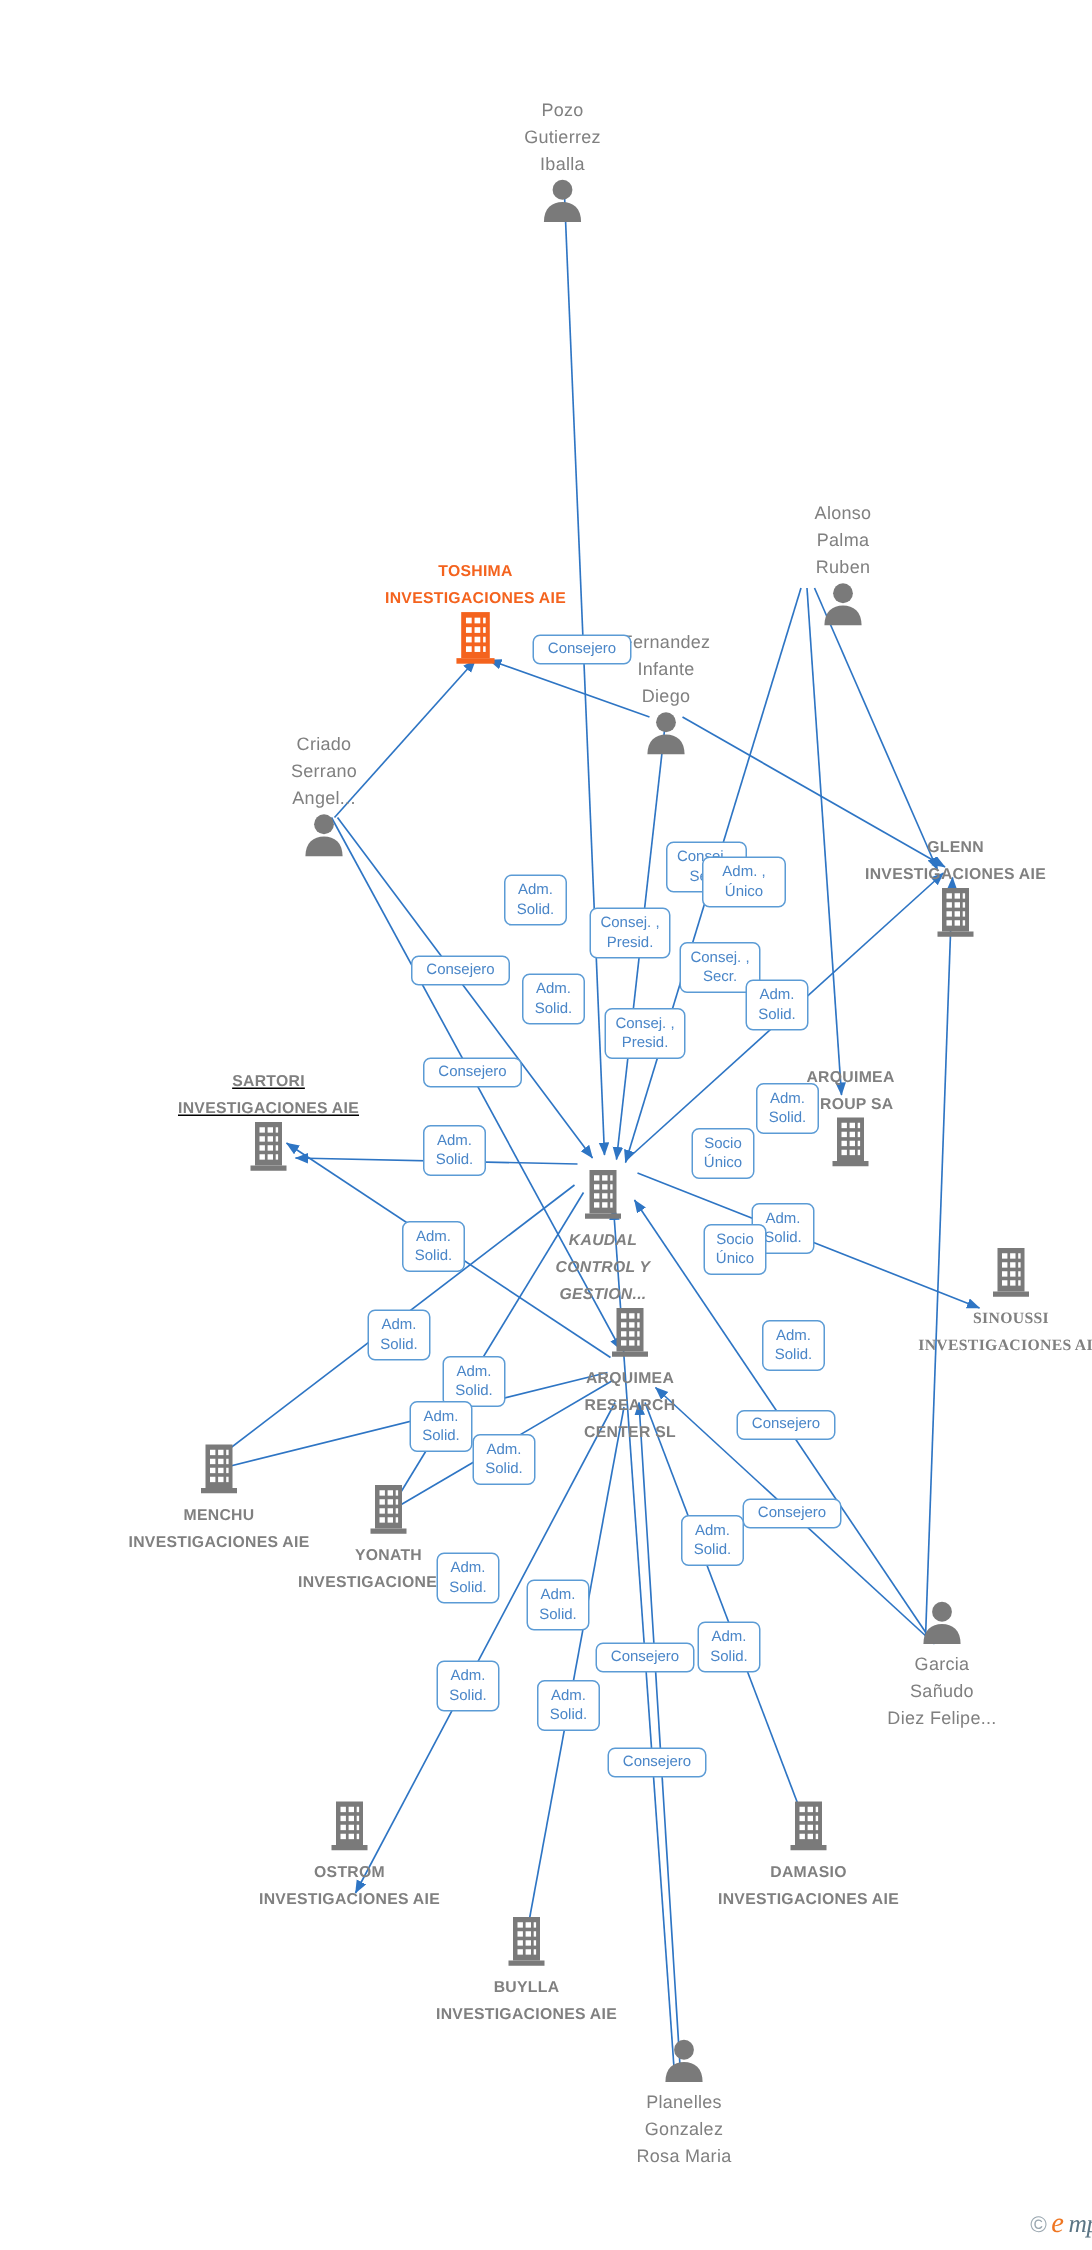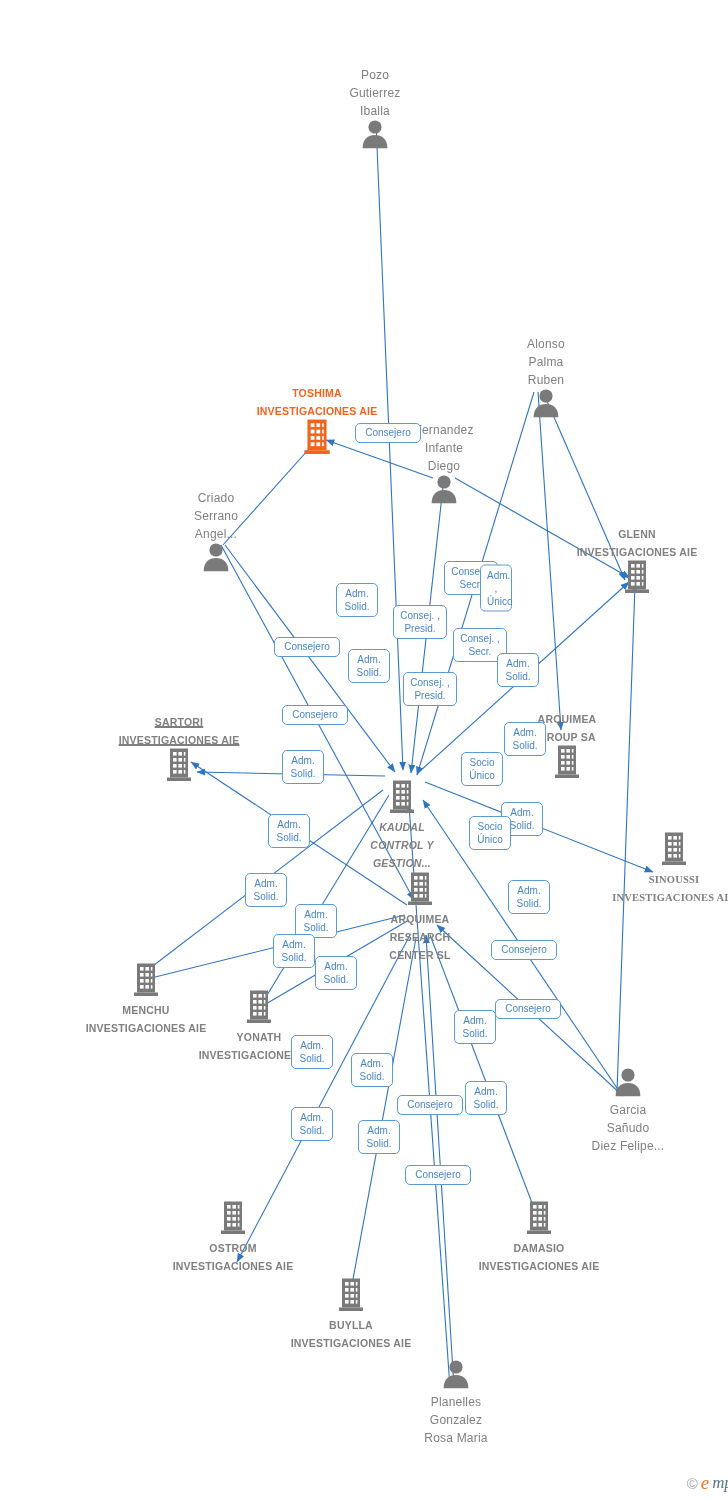--- a/index.html
+++ b/index.html
@@ -86,27 +86,27 @@
       </g>
   </svg>
 
   <div id="node-layer">
       <div class="node person lbl-above" style="left: 330px; top: 108px;"><span class="label">Pozo
 Gutierrez
 Iballa</span><span class="glyph"><svg class="per" viewBox="0 0 30 30" xmlns="http://www.w3.org/2000/svg">
             <circle cx="15" cy="8.5" r="6.6" fill="#7a7a7a"></circle>
             <path d="M2.6 30 C2.6 20.6 8 16.6 15 16.6 C22 16.6 27.4 20.6 27.4 30 Z" fill="#7a7a7a"></path>
           </svg></span></div>
-      <div class="node person lbl-above" style="left: 501px; top: 377px;"><span class="label">Alonso
+      <div class="node person lbl-above" style="left: 517px; top: 377px;"><span class="label">Alonso
 Palma
 Ruben</span><span class="glyph"><svg class="per" viewBox="0 0 30 30" xmlns="http://www.w3.org/2000/svg">
             <circle cx="15" cy="8.5" r="6.6" fill="#7a7a7a"></circle>
             <path d="M2.6 30 C2.6 20.6 8 16.6 15 16.6 C22 16.6 27.4 20.6 27.4 30 Z" fill="#7a7a7a"></path>
           </svg></span></div>
-      <div class="node company highlight lbl-above" style="left: 272px; top: 420px;"><span class="label" style="color: rgb(244, 99, 30);">TOSHIMA
+      <div class="node company highlight lbl-above" style="left: 272px; top: 409px;"><span class="label" style="color: rgb(244, 99, 30);">TOSHIMA
 INVESTIGACIONES AIE</span><span class="glyph"><svg class="bld big" viewBox="0 0 30 34" xmlns="http://www.w3.org/2000/svg">
             <rect x="6" y="1" width="18" height="29" fill="#f4631e"></rect>
             <rect x="3" y="30" width="24" height="3.5" fill="#f4631e"></rect>
             <rect x="9" y="4.5" width="3.6" height="3.6" fill="#fff"></rect>
             <rect x="14.4" y="4.5" width="3.6" height="3.6" fill="#fff"></rect>
             <rect x="19.8" y="4.5" width="1.6" height="3.6" fill="#fff"></rect>
             <rect x="9" y="10.5" width="3.6" height="3.6" fill="#fff"></rect>
             <rect x="14.4" y="10.5" width="3.6" height="3.6" fill="#fff"></rect>
             <rect x="19.8" y="10.5" width="1.6" height="3.6" fill="#fff"></rect>
             <rect x="9" y="16.5" width="3.6" height="3.6" fill="#fff"></rect>
@@ -121,21 +121,21 @@
 Diego</span><span class="glyph"><svg class="per" viewBox="0 0 30 30" xmlns="http://www.w3.org/2000/svg">
             <circle cx="15" cy="8.5" r="6.6" fill="#7a7a7a"></circle>
             <path d="M2.6 30 C2.6 20.6 8 16.6 15 16.6 C22 16.6 27.4 20.6 27.4 30 Z" fill="#7a7a7a"></path>
           </svg></span></div>
       <div class="node person lbl-above" style="left: 171px; top: 531px;"><span class="label">Criado
 Serrano
 Angel...</span><span class="glyph"><svg class="per" viewBox="0 0 30 30" xmlns="http://www.w3.org/2000/svg">
             <circle cx="15" cy="8.5" r="6.6" fill="#7a7a7a"></circle>
             <path d="M2.6 30 C2.6 20.6 8 16.6 15 16.6 C22 16.6 27.4 20.6 27.4 30 Z" fill="#7a7a7a"></path>
           </svg></span></div>
-      <div class="node company lbl-above" style="left: 592px; top: 560px;"><span class="label">GLENN
+      <div class="node company lbl-above" style="left: 592px; top: 592px;"><span class="label">GLENN
 INVESTIGACIONES AIE</span><span class="glyph"><svg class="bld" viewBox="0 0 30 34" xmlns="http://www.w3.org/2000/svg">
             <rect x="6" y="1" width="18" height="29" fill="#7a7a7a"></rect>
             <rect x="3" y="30" width="24" height="3.5" fill="#7a7a7a"></rect>
             <rect x="9" y="4.5" width="3.6" height="3.6" fill="#fff"></rect>
             <rect x="14.4" y="4.5" width="3.6" height="3.6" fill="#fff"></rect>
             <rect x="19.8" y="4.5" width="1.6" height="3.6" fill="#fff"></rect>
             <rect x="9" y="10.5" width="3.6" height="3.6" fill="#fff"></rect>
             <rect x="14.4" y="10.5" width="3.6" height="3.6" fill="#fff"></rect>
             <rect x="19.8" y="10.5" width="1.6" height="3.6" fill="#fff"></rect>
             <rect x="9" y="16.5" width="3.6" height="3.6" fill="#fff"></rect>
@@ -329,21 +329,21 @@
           </svg></span><span class="label">Planelles
 Gonzalez
 Rosa Maria</span></div>
     </div>
   <div id="chip-layer">
       <div class="chip" style="left: 343px; top: 433px; width: 66px;">Consejero</div>
       <div class="chip two" style="left: 312px; top: 600px; width: 42px;">Adm.
 Solid.</div>
       <div class="chip two" style="left: 426px; top: 578px; width: 54px;">Consej. ,
 Secr.</div>
-      <div class="chip two" style="left: 451px; top: 588px; width: 32px;">Adm. ,
+      <div class="chip two" style="left: 451px; top: 588px; width: 56px;">Adm. ,
 Único</div>
       <div class="chip two" style="left: 375px; top: 622px; width: 54px;">Consej. ,
 Presid.</div>
       <div class="chip two" style="left: 435px; top: 645px; width: 54px;">Consej. ,
 Secr.</div>
       <div class="chip" style="left: 262px; top: 647px; width: 66px;">Consejero</div>
       <div class="chip two" style="left: 324px; top: 666px; width: 42px;">Adm.
 Solid.</div>
       <div class="chip two" style="left: 473px; top: 670px; width: 42px;">Adm.
 Solid.</div>

